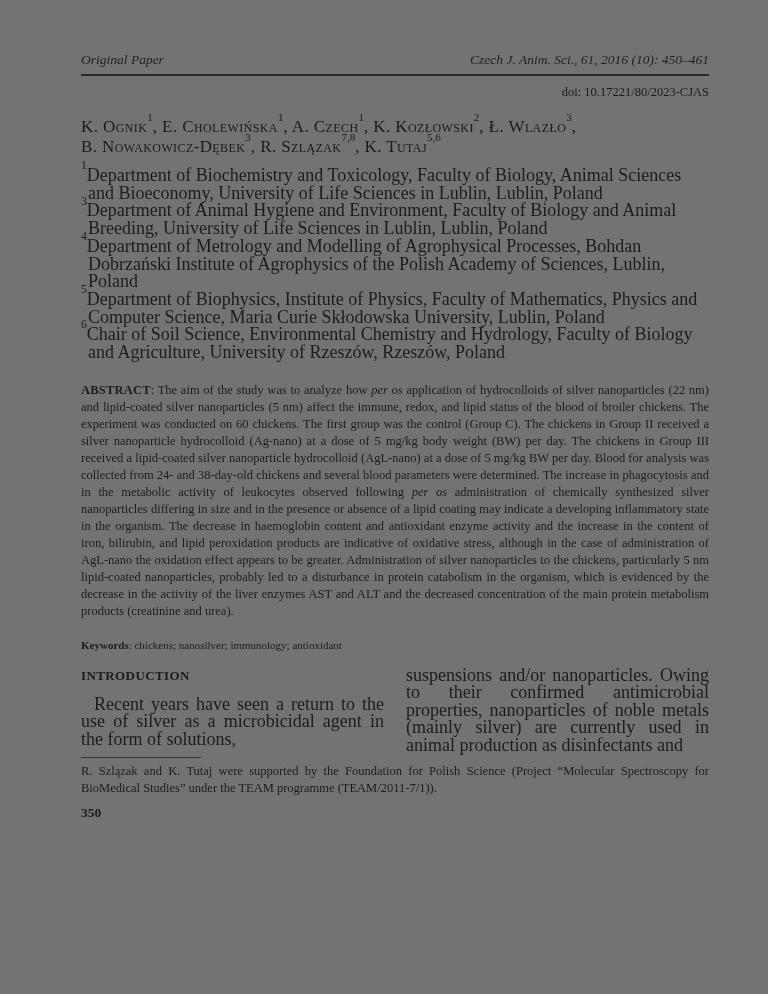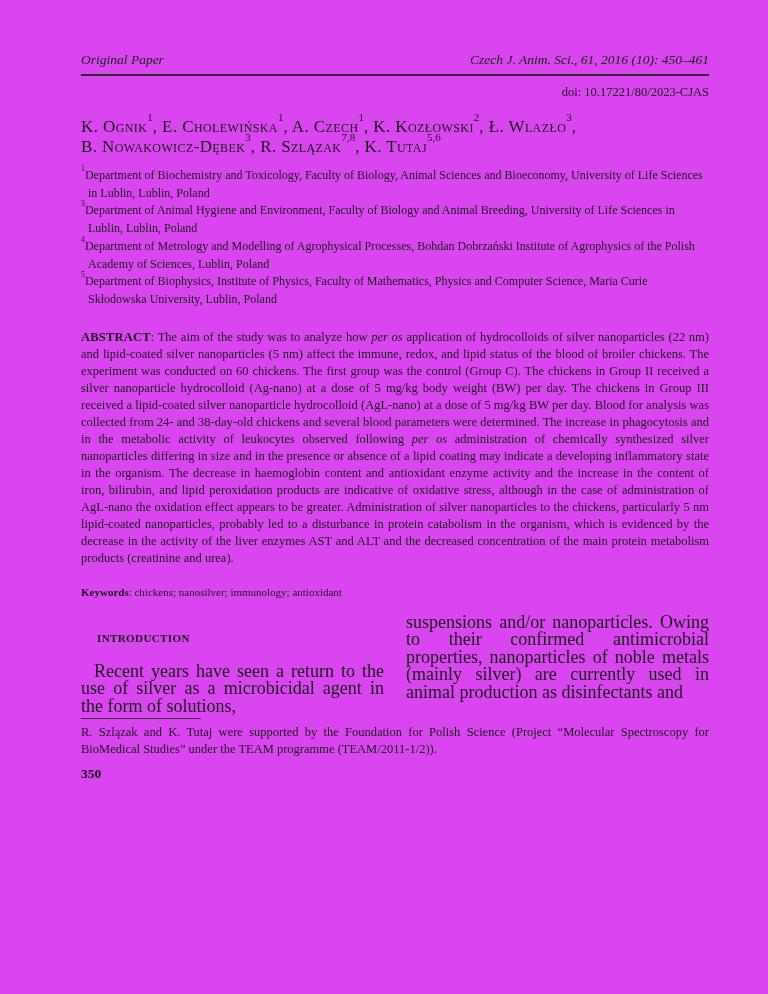--- a/index.html
+++ b/index.html
@@ -1,38 +1,38 @@
 <!DOCTYPE html>
 <html lang="en"><head>
 <meta charset="utf-8">
 <style>
   html,body{margin:0;padding:0;background:#ffffff;}
   .page{
     width:768px;height:994px;box-sizing:border-box;
     padding:52px 59px 0 81px;
-    background:#d946ef;color:#1c1c1c;overflow:hidden;
+    background:#737373;color:#1c1c1c;overflow:hidden;
     font-family:"Liberation Serif","DejaVu Serif",serif;
   }
   .header-row{display:flex;justify-content:space-between;align-items:baseline;
     font-style:italic;font-size:13.5px;line-height:16px;color:#222;}
   .header-rule{border-top:2.2px solid #2a2a2a;margin-top:6px;height:0;}
   .doi-line{text-align:right;font-size:12.5px;margin-top:9px;line-height:15px;}
   .title{font-size:22px;font-weight:bold;line-height:30px;margin:36px 0 0 0;
     letter-spacing:.2px;color:#141414;}
   .authors{margin-top:17px;font-variant:small-caps;font-size:17px;line-height:20px;
     letter-spacing:.4px;color:#1a1a1a;}
   sup{font-size:.65em;line-height:0;position:relative;top:-.42em;font-variant:normal;letter-spacing:0;}
-  .affiliations{margin-top:10px;font-size:12px;line-height:17.7px;}
+  .affiliations{margin-top:10px;font-size:18px;line-height:17.7px;}
   .affil{padding-left:7px;text-indent:-7px;}
   .abstract{margin:20px 0 0;font-size:12.5px;line-height:17px;text-align:justify;}
   .abstract b{letter-spacing:.2px;}
   .keywords{margin:17px 0 0;font-size:11px;line-height:16px;}
   .columns{display:flex;gap:22px;margin-top:14px;}
   .col{flex:1;min-width:0;}
-  .section-heading{font-size:11px;font-weight:bold;margin:16px;letter-spacing:.4px;line-height:17px;}
+  .section-heading{font-size:13px;font-weight:bold;margin:0;letter-spacing:.4px;line-height:17px;}
   .body-par{margin:12px 0 0;font-size:18px;line-height:17.5px;text-align:justify;}
   .body-par.no-top{margin-top:0;}
   .body-par.indent{text-indent:13px;}
   .footnote-rule{width:120px;border-top:1.4px solid #333;margin-top:3px;height:0;}
   .footnote{margin:5px 0 0;font-size:12.5px;line-height:17px;text-align:justify;}
   .page-number{margin-top:8px;font-weight:bold;font-size:13.5px;}
 </style>
 </head>
 <body>
 
@@ -48,34 +48,35 @@
   <div class="doi-line">doi: 10.17221/80/2023-CJAS</div>
 
 
   <div class="authors" id="authors"><span>K. Ognik</span><sup>1</sup>, <span>E. Cholewińska</span><sup>1</sup>, <span>A. Czech</span><sup>1</sup>, <span>K. Kozłowski</span><sup>2</sup>, <span>Ł. Wlazło</span><sup>3</sup>, <br><span>B. Nowakowicz-Dębek</span><sup>3</sup>, <span>R. Szlązak</span><sup>7,8</sup>, <span>K. Tutaj</span><sup>5,6</sup></div>
 
   <div class="affiliations" id="affiliations">
       <div class="affil"><sup>1</sup>Department of Biochemistry and Toxicology, Faculty of Biology, Animal Sciences and Bioeconomy, University of Life Sciences in Lublin, Lublin, Poland</div>
       <div class="affil"><sup>3</sup>Department of Animal Hygiene and Environment, Faculty of Biology and Animal Breeding, University of Life Sciences in Lublin, Lublin, Poland</div>
       <div class="affil"><sup>4</sup>Department of Metrology and Modelling of Agrophysical Processes, Bohdan Dobrzański Institute of Agrophysics of the Polish Academy of Sciences, Lublin, Poland</div>
       <div class="affil"><sup>5</sup>Department of Biophysics, Institute of Physics, Faculty of Mathematics, Physics and Computer Science, Maria Curie Skłodowska University, Lublin, Poland</div>
+      <div class="affil"><sup>6</sup>Chair of Soil Science, Environmental Chemistry and Hydrology, Faculty of Biology and Agriculture, University of Rzeszów, Rzeszów, Poland</div>
     </div>
 
   <p class="abstract" id="abstract"><b>ABSTRACT</b><span>: The aim of the study was to analyze how </span><em>per os</em><span> application of hydrocolloids of silver nanoparticles (22 nm) and lipid-coated silver nanoparticles (5 nm) affect the immune, redox, and lipid status of the blood of broiler chickens. The experiment was conducted on 60 chickens. The first group was the control (Group C). The chickens in Group II received a silver nanoparticle hydrocolloid (Ag-nano) at a dose of 5 mg/kg body weight (BW) per day. The chickens in Group III received a lipid-coated silver nanoparticle hydrocolloid (AgL-nano) at a dose of 5 mg/kg BW per day. Blood for analysis was collected from 24- and 38-day-old chickens and several blood parameters were determined. The increase in phagocytosis and in the metabolic activity of leukocytes observed following </span><em>per os</em><span> administration of chemically synthesized silver nanoparticles differing in size and in the presence or absence of a lipid coating may indicate a developing inflammatory state in the organism. The decrease in haemoglobin content and antioxidant enzyme activity and the increase in the content of iron, bilirubin, and lipid peroxidation products are indicative of oxidative stress, although in the case of administration of AgL-nano the oxidation effect appears to be greater. Administration of silver nanoparticles to the chickens, particularly 5 nm lipid-coated nanoparticles, probably led to a disturbance in protein catabolism in the organism, which is evidenced by the decrease in the activity of the liver enzymes AST and ALT and the decreased concentration of the main protein metabolism products (creatinine and urea).</span></p>
 
   <p class="keywords"><b>Keywords</b><span>: chickens; nanosilver; immunology; antioxidant</span></p>
 
   <div class="columns">
     <div class="col">
       <h2 class="section-heading">INTRODUCTION</h2>
       <p class="body-par indent">Recent years have seen a return to the use of silver as a microbicidal agent in the form of solutions,</p>
     </div>
     <div class="col">
       <p class="body-par no-top">suspensions and/or nanoparticles. Owing to their confirmed antimicrobial properties, nanoparticles of noble metals (mainly silver) are currently used in animal production as disinfectants and</p>
     </div>
   </div>
 
   <div class="footnote-rule"></div>
-  <p class="footnote">R. Szlązak and K. Tutaj were supported by the Foundation for Polish Science (Project “Molecular Spectroscopy for BioMedical Studies” under the TEAM programme (TEAM/2011-1/2)).</p>
+  <p class="footnote">R. Szlązak and K. Tutaj were supported by the Foundation for Polish Science (Project “Molecular Spectroscopy for BioMedical Studies” under the TEAM programme (TEAM/2011-7/1)).</p>
 
   <div class="page-number">350</div>
 
 </div>
 
 </body></html>

